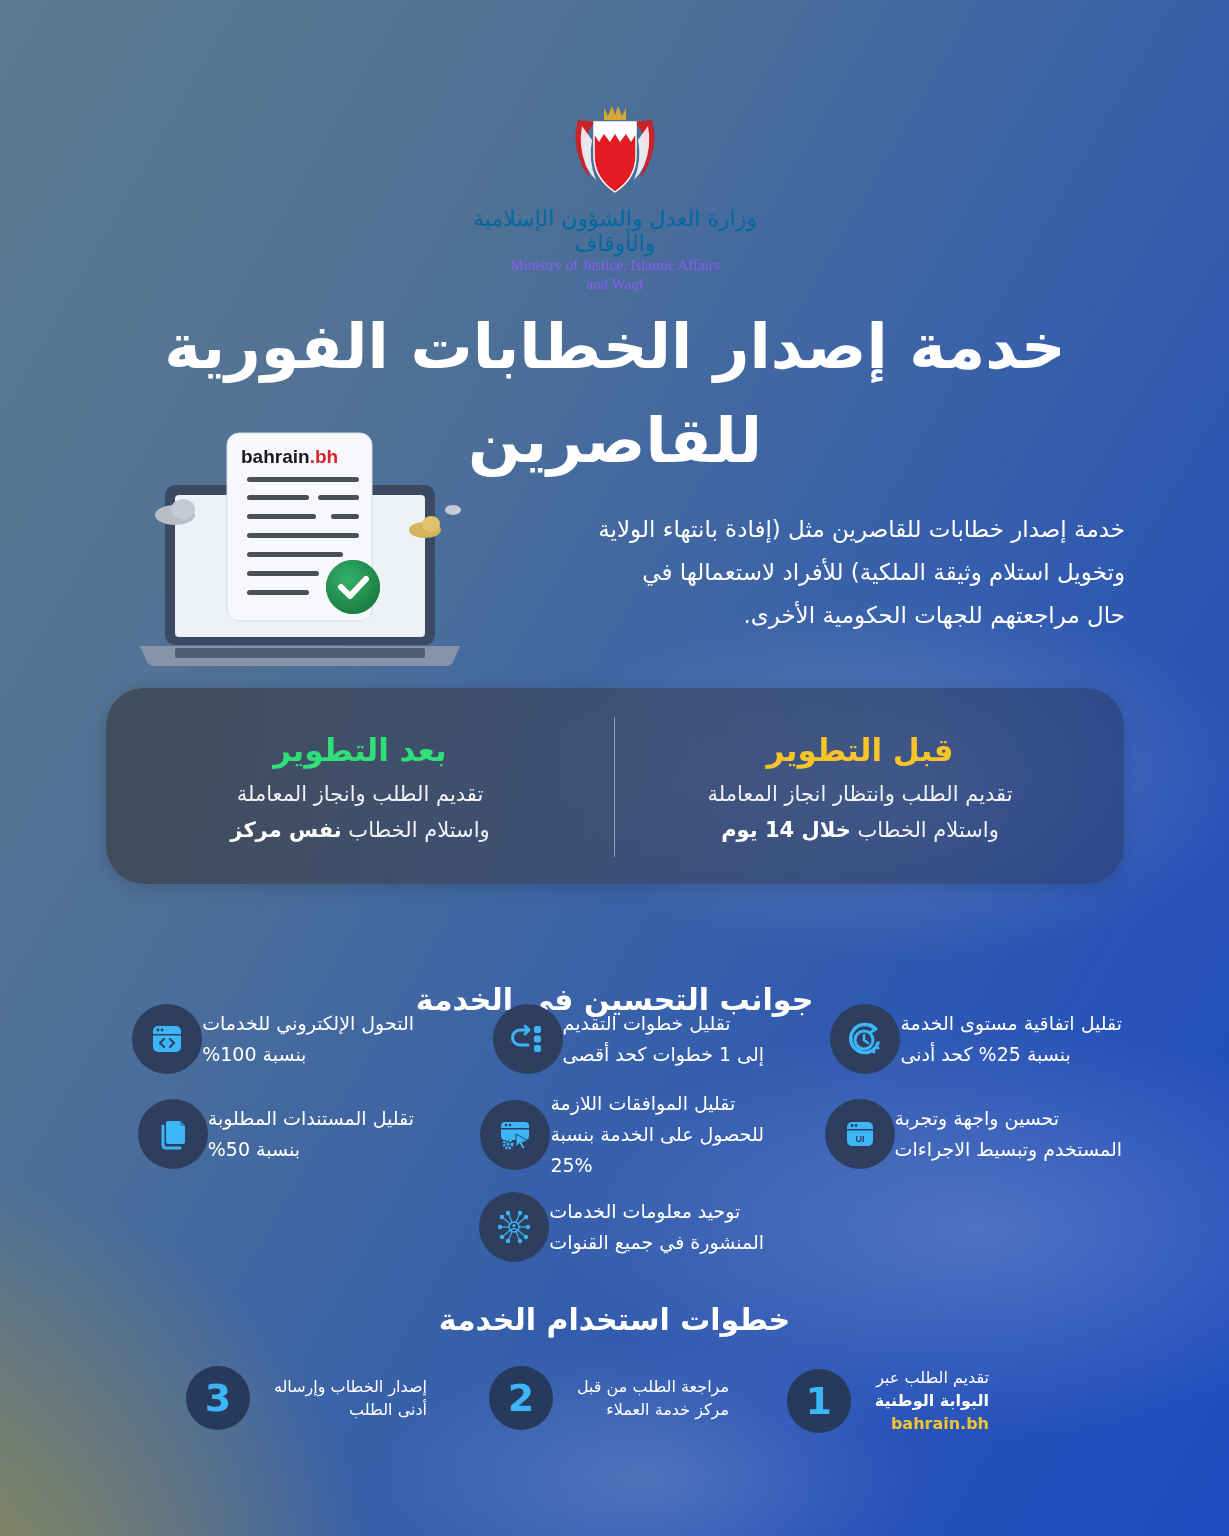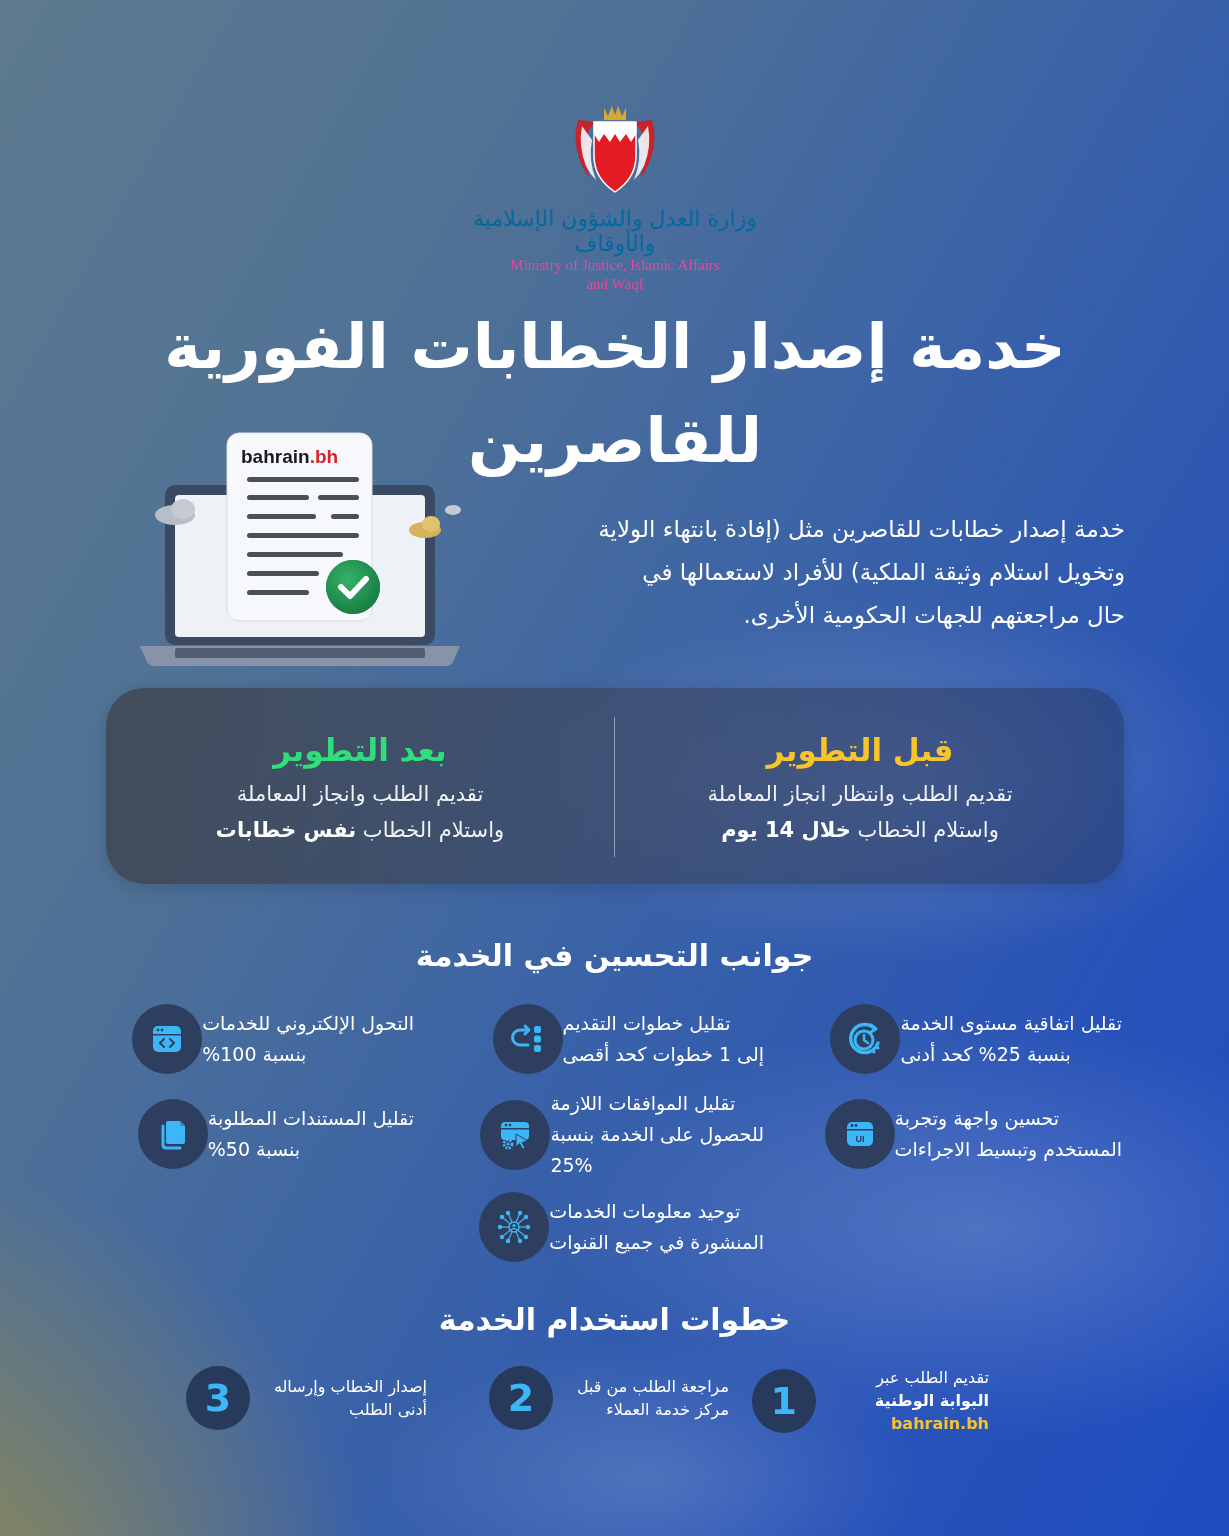--- a/index.html
+++ b/index.html
@@ -15,21 +15,21 @@
         radial-gradient(ellipse 700px 700px at -100px 1650px, rgba(170,150,60,0.85), rgba(170,150,60,0) 70%),
         linear-gradient(120deg, #5d7a8e 0%, #4f7196 30%, #3a62a8 55%, #2752b8 80%, #1f4dc0 100%);
     }
     .abs { position: absolute; }
 
     
     .logo-wrap { left: 470px; top: 100px; width: 290px; text-align: center; }
     .emblem { width: 90px; height: 100px; margin: 0 auto; position: relative; }
     .emblem svg { width: 90px; height: 100px; }
     .ministry-ar { margin-top: 6px; font-family: "DejaVu Serif", serif; font-size: 22px; color: #0369a1; letter-spacing: -1px; }
-    .ministry-en { font-family: "Liberation Serif", serif; font-size: 15px; line-height: 19px; color: #ec4899; }
+    .ministry-en { font-family: "Liberation Serif", serif; font-size: 15px; line-height: 19px; color: #8b5cf6; }
 
     
     .title { left: 140px; top: 300px; width: 950px; text-align: center; direction: rtl;
       font-family: "DejaVu Sans", sans-serif; font-weight: bold; font-size: 62px; line-height: 94px; }
 
     
     .illus { left: 135px; top: 430px; width: 330px; height: 240px; }
 
     
     .desc { left: 470px; top: 508px; width: 655px; direction: rtl; text-align: right;
@@ -44,37 +44,37 @@
     .col-before { left: 640px; }
     .col-after { left: 140px; }
     .col-title { font-weight: bold; font-size: 31px; line-height: 52px; }
     .col-title.before { color: #f8c42a; }
     .col-title.after { color: #2fe07a; }
     .col-line { font-size: 21px; line-height: 36px; color: #f1f3f7; }
     .col-line b { font-weight: bold; color: #ffffff; }
 
     
     .section-title { width: 1229px; left: 0; text-align: center; direction: rtl; font-weight: bold; font-size: 30px; }
-    .sec-improve { top: 938px; }
+    .sec-improve { top: 982px; }
     .sec-steps { top: 1302px; }
 
     
     .imp { display: flex; flex-direction: row-reverse; align-items: center; direction: rtl; }
     .imp .icon-circle { width: 70px; height: 70px; border-radius: 50%; background: #2e3e5e; flex-shrink: 0;
       display: flex; align-items: center; justify-content: center; margin-left: 14px; }
     .imp .icon-circle svg { width: 40px; height: 40px; }
     .imp .imp-text { font-size: 19px; line-height: 31px; color: #ffffff; text-align: left; }
 
     
     .step { display: flex; flex-direction: row-reverse; align-items: center; direction: rtl; }
     .step .num { width: 64px; height: 64px; border-radius: 50%; background: #283a5c; flex-shrink: 0;
       display: flex; align-items: center; justify-content: center; margin-left: 10px;
       font-weight: bold; font-size: 38px; color: #3cb6f6; }
     .step .step-text { font-size: 16px; line-height: 23px; text-align: right; color: #ffffff; padding-left: 24px; }
-    .step .step-text b { font-weight: bold; margin-left: 35px; }
+    .step .step-text b { font-weight: bold; }
     .step .portal { font-weight: bold; color: #f4c430; font-size: 16px; }
   </style>
 </head>
 <body>
 
 <div class="abs logo-wrap">
   <div class="emblem">
     <svg viewBox="0 0 90 100">
 
       <path d="M8 20 Q2 40 10 60 Q14 72 20 78 Q12 60 16 40 Q18 28 26 22 Z" fill="#c8222a"></path>
@@ -153,21 +153,21 @@
     <span>واستلام الخطاب</span>
     <b>خلال 14 يوم</b>
   </div>
 </div>
 
 <div class="abs col col-after">
   <div class="col-title after">بعد التطوير</div>
   <div class="col-line">تقديم الطلب وانجاز المعاملة</div>
   <div class="col-line">
     <span>واستلام الخطاب</span>
-    <b>نفس خطابات</b>
+    <b>نفس مركز</b>
   </div>
 </div>
 
 <div class="abs section-title sec-improve">جوانب التحسين في الخدمة</div>
 
 <div class="abs imp" style="right:107px; top:1004px;">
   <div class="icon-circle">
     <svg viewBox="0 0 40 40">
       <path d="M30 10 A14 14 0 1 0 33 24" stroke="#3cb6f6" stroke-width="3.5" fill="none" stroke-linecap="round"></path>
       <circle cx="19" cy="21" r="9" stroke="#3cb6f6" stroke-width="3" fill="none"></circle>

